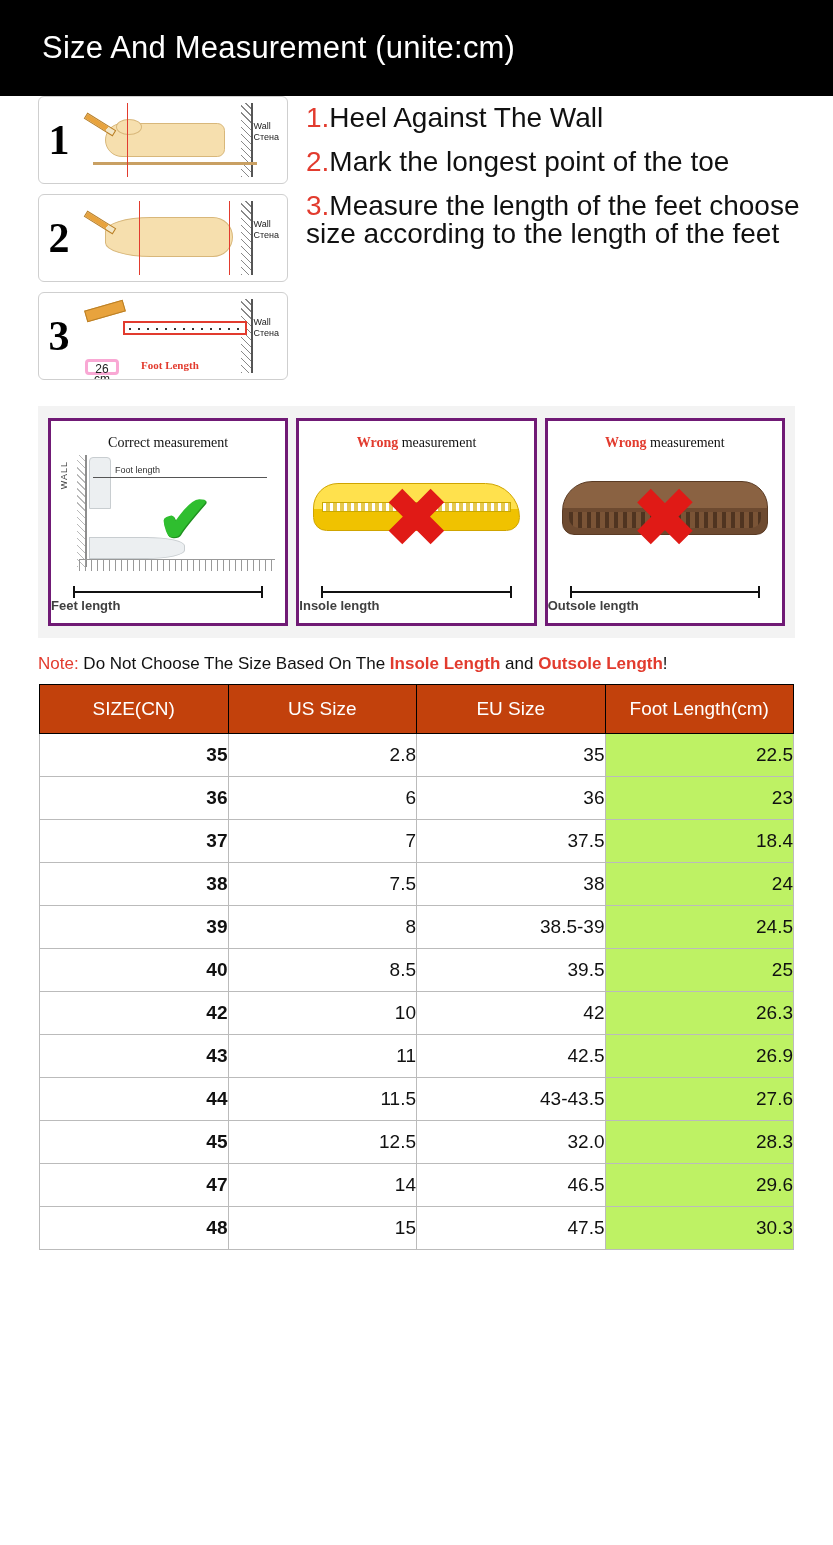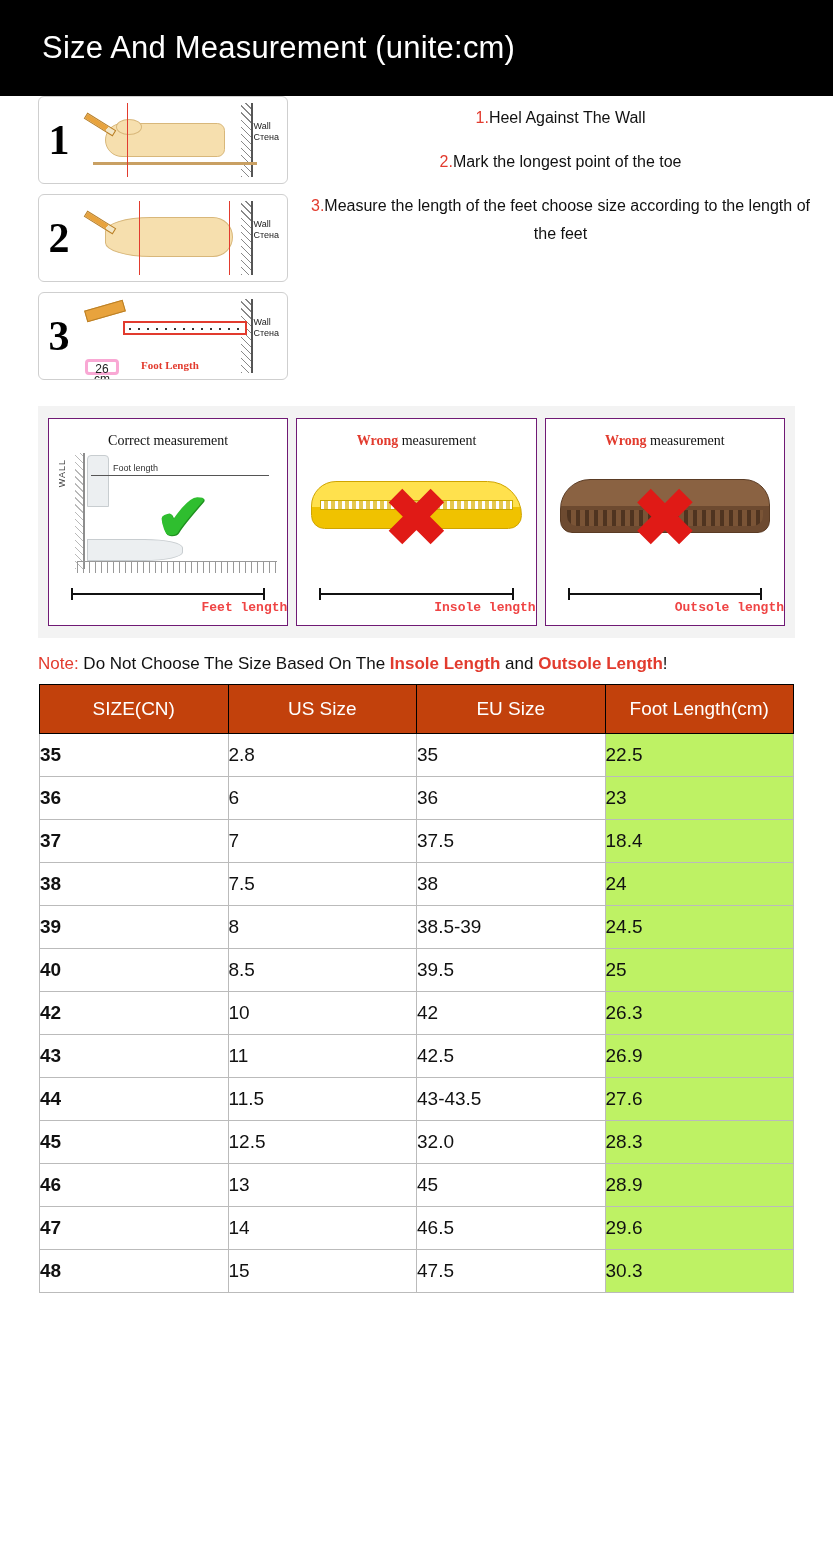--- a/index.html
+++ b/index.html
@@ -177,60 +177,58 @@
     background: #e8a33d;
     border: 1px solid #b97f26;
     transform: rotate(-16deg);
   }
 
   .steps-text {
     flex: 1 1 auto;
     padding-top: 8px;
   }
   .step-line {
-    font-size: 16px;
+    font-size: 28px;
     color: #111;
     line-height: 28px;
     margin-bottom: 16px;
-    text-align: center;
   }
   .step-line .idx { color: #e23b2e; }
 
   
   .compare {
     margin: 16px 38px 0 38px;
     background: #f3f3f3;
     display: flex;
     padding: 12px 10px;
     gap: 8px;
   }
   .panel {
     flex: 1 1 0;
     background: #fff;
-    border: 1px solid #701a75;
+    border: 3px solid #701a75;
     height: 208px;
     position: relative;
     padding-top: 14px;
   }
   .panel-title {
     text-align: center;
     font-size: 14px;
     font-family: "Liberation Serif", serif;
     color: #111;
   }
   .panel-title .wrong { color: #e23b2e; font-weight: bold; }
   .panel-caption {
     position: absolute;
     bottom: 10px;
     left: 0; right: 0;
-    text-align: right;
+    text-align: left;
     font-size: 13px;
     font-weight: bold;
-    color: #ef4444;
-    font-family: Liberation Mono, monospace;
+    color: #404040;
   }
   .caption-rule {
     position: absolute;
     bottom: 30px;
     left: 22px; right: 22px;
     height: 2px;
     background: #111;
   }
   .caption-rule::before, .caption-rule::after {
     content: "";
@@ -371,21 +369,21 @@
     background: #c2410c;
     color: #fff;
     font-size: 19px;
     font-weight: normal;
     padding: 13px 0;
     text-align: center;
     border: 1px solid #000;
   }
   tbody td {
     border: 1px solid #bbb;
-    text-align: left;
+    text-align: right;
     font-size: 19px;
     padding: 10px 0;
     color: #111;
   }
   tbody td.c0 { font-weight: bold; }
   tbody td.c3 { background: #bef264; }
 </style>
 </head>
 <body>
 
@@ -574,26 +572,20 @@
           <td class="c2">43-43.5</td>
           <td class="c3">27.6</td>
         </tr>
         <tr>
           <td class="c0">45</td>
           <td class="c1">12.5</td>
           <td class="c2">32.0</td>
           <td class="c3">28.3</td>
         </tr>
         <tr>
-          <td class="c0">46</td>
-          <td class="c1">13</td>
-          <td class="c2">45</td>
-          <td class="c3">28.9</td>
-        </tr>
-        <tr>
           <td class="c0">47</td>
           <td class="c1">14</td>
           <td class="c2">46.5</td>
           <td class="c3">29.6</td>
         </tr>
         <tr>
           <td class="c0">48</td>
           <td class="c1">15</td>
           <td class="c2">47.5</td>
           <td class="c3">30.3</td>

